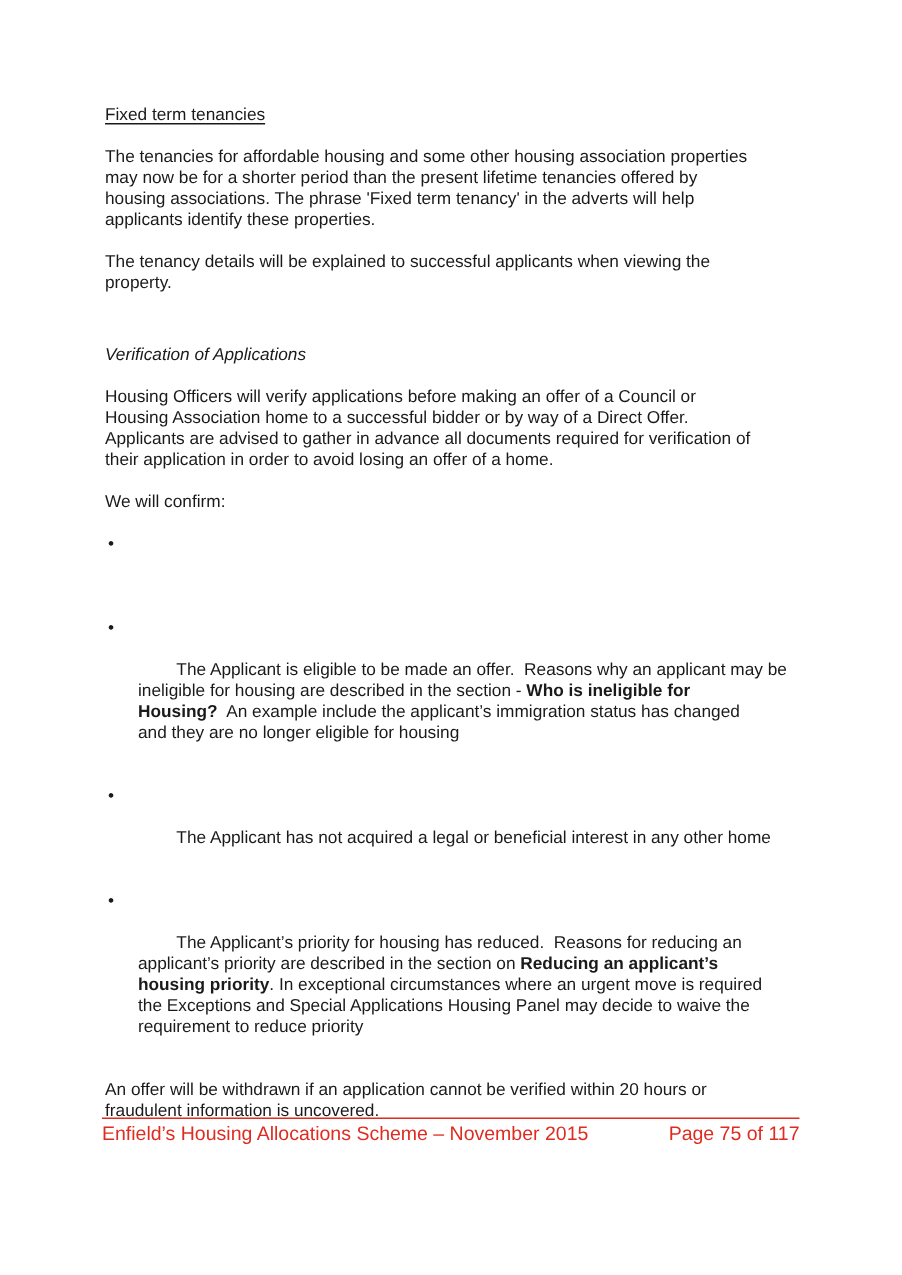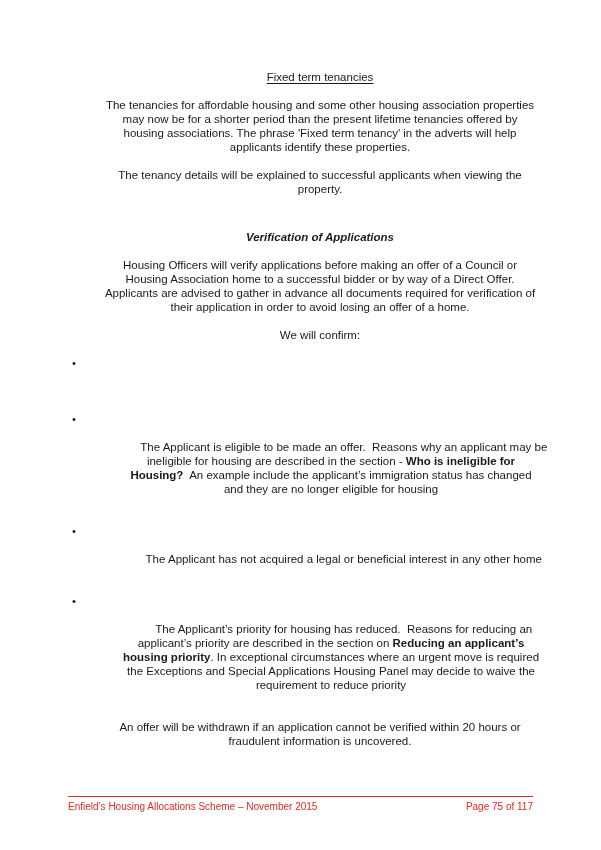--- a/index.html
+++ b/index.html
@@ -10,21 +10,20 @@
   .page {
     position: relative;
     width: 601px;
     height: 850px;
     background: var(--page_bg, #ffffff);
     font-family: "Liberation Sans", sans-serif;
     font-size: 11.5px;
     line-height: 14px;
     color: var(--text, #1a1a1a);
     overflow: hidden;
-    text-align: center;
   }
   .content {
     position: absolute;
     left: 70px;
     top: 70px;
     width: 500px;
   }
   .content p,
   .content h2,
   .content h3,
@@ -33,49 +32,49 @@
     margin: 0 0 14px 0;
     font-size: 11.5px;
     font-weight: normal;
   }
   h2.underlined-heading {
     text-decoration: underline;
     text-underline-offset: 2px;
   }
   h3.bold-italic-heading {
     margin-top: 34px;
-    font-weight: bold;
+    font-weight: normal;
     font-style: italic;
   }
   ul.bullet-list {
     margin: 0;
     padding: 0;
     list-style: none;
   }
   ul.bullet-list li {
     position: relative;
     padding-left: 22px;
   }
   ul.bullet-list .bullet {
     position: absolute;
     left: 2px;
     top: 0;
   }
   .li-text b { font-weight: bold; }
   .footer {
     position: absolute;
     left: 68px;
-    top: 796px;
+    top: 745px;
     width: 465px;
     border-top: 1.5px solid var(--accent, #e02b20);
     padding-top: 3px;
     color: var(--accent, #e02b20);
     display: flex;
     justify-content: space-between;
-    font-size: 10px;
+    font-size: 13px;
   }
 </style>
 </head>
 <body>
 
 <div class="page">
   <div class="content">
 
     <h2 class="underlined-heading">Fixed term tenancies</h2>
 

